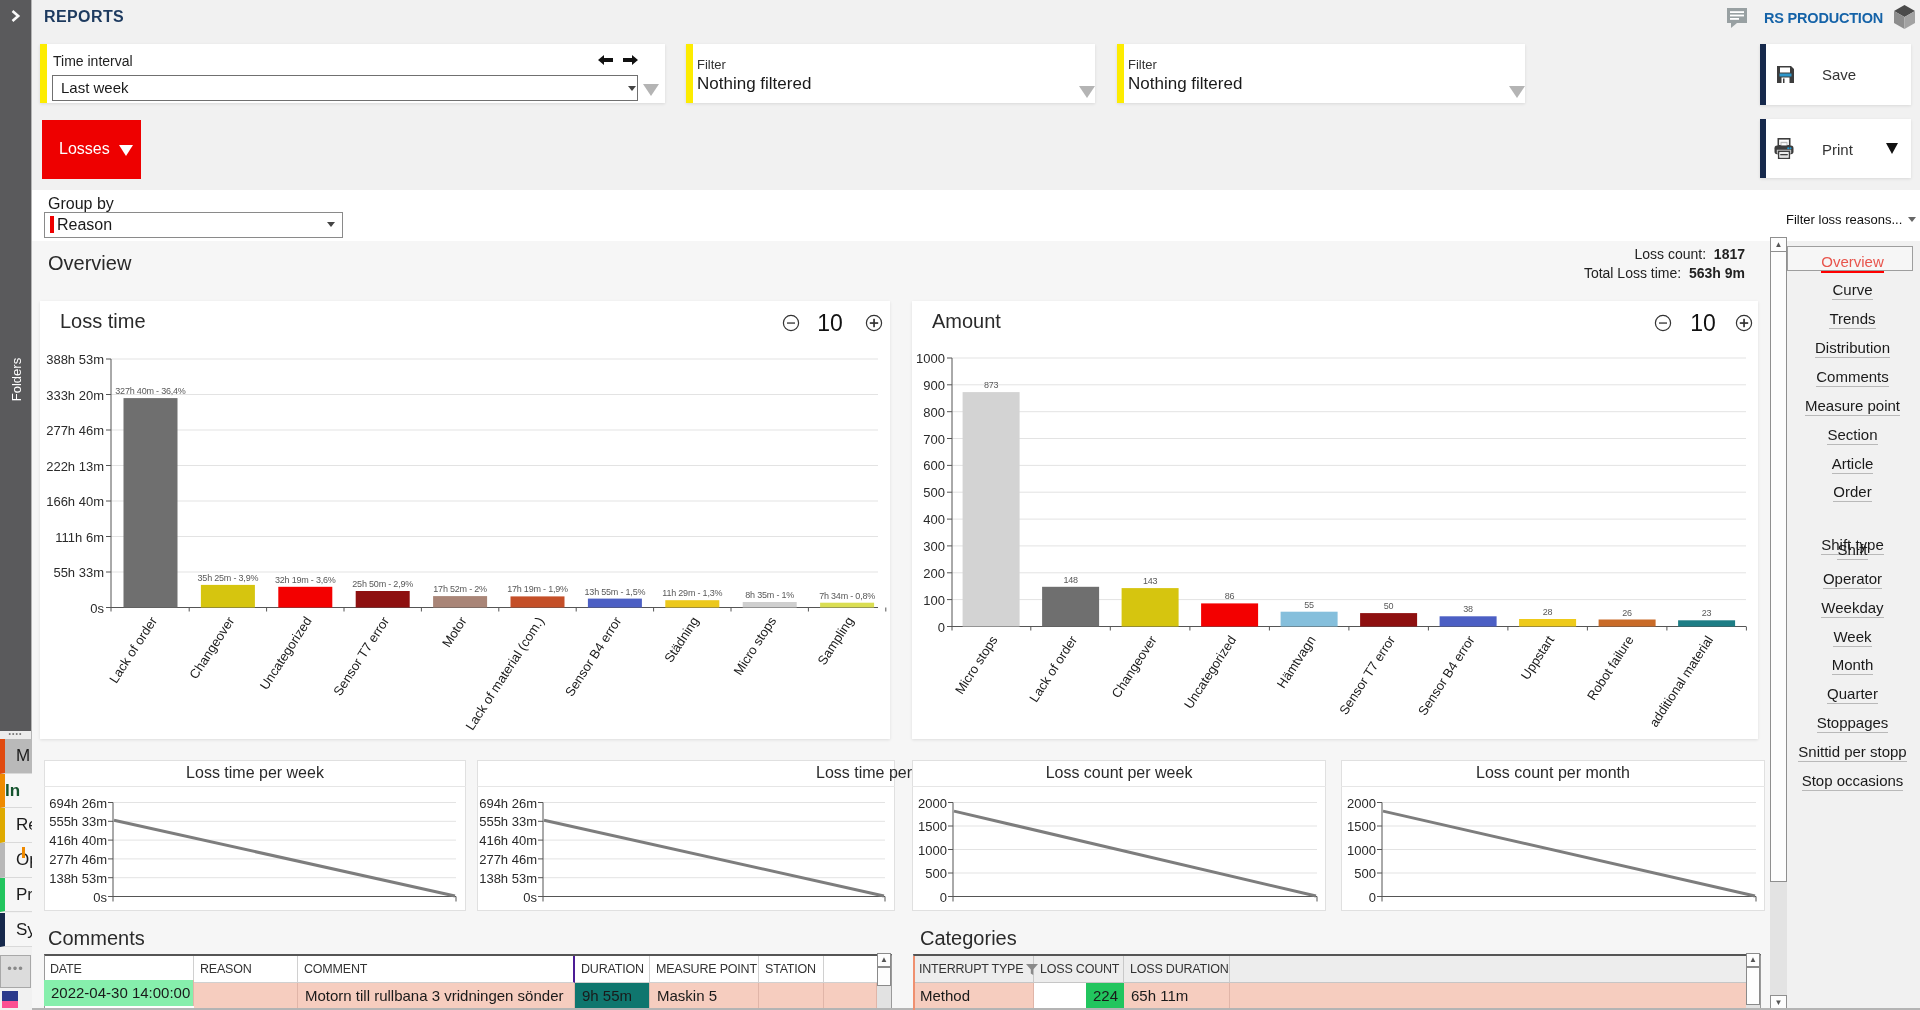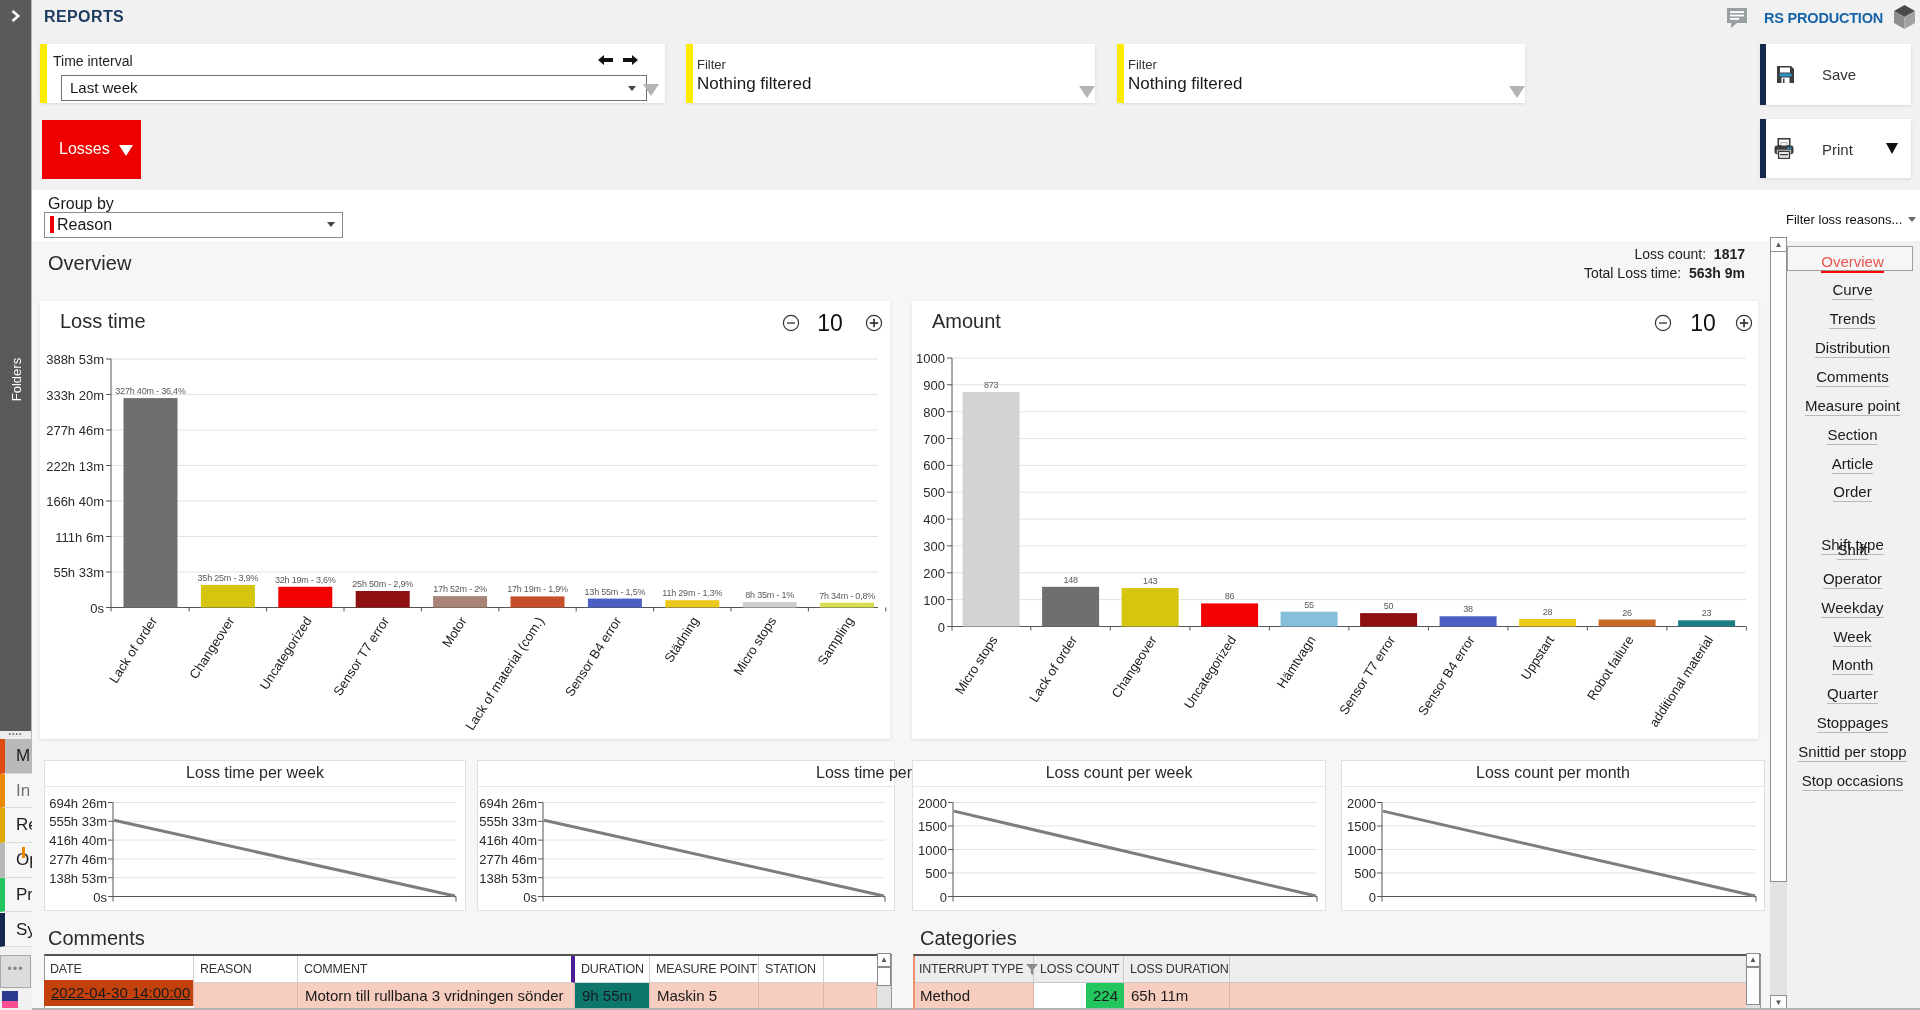--- a/index.html
+++ b/index.html
@@ -18,21 +18,21 @@
 
 <div class="abs" style="left:0;top:190px;width:1920px;height:51px;background:#ffffff;"></div>
 <div class="abs" style="left:32px;top:241px;width:1738px;height:769px;background:#f6f6f6;"></div>
 <div class="abs" style="left:0;top:0;width:32px;height:731px;background:#5a5a5c;border-right:1px solid #b5b5b5;"></div>
 <svg class="abs" style="left:0;top:0;" width="32" height="32" viewBox="0 0 32 32">
 <path d="M12.5 11 L18.2 16 L12.5 21" fill="none" stroke="#fafafa" stroke-width="2.6"></path>
   </svg>
 <div class="abs" style="left:-24px;top:372px;width:80px;text-align:center;color:#fff;font-size:13px;transform:rotate(-90deg);">Folders</div>
 <div class="abs" style="left:0;top:731px;width:32px;height:8px;background:#ececec;border-right:1px solid #b5b5b5;text-align:center;color:#777;font-size:7px;line-height:6px;letter-spacing:1px;">••••</div>
 <div class="abs" style="left:0;top:739.0px;width:32px;height:34.7px;background:#b9b9b9;border-left:5px solid #e04a10;border-bottom:1px solid #d9d9d9;overflow:hidden;font-size:17px;color:#1c1c1c;line-height:34px;padding-left:11px;white-space:nowrap;">M</div>
-<div class="abs" style="left:0;top:773.7px;width:32px;height:34.7px;background:#f6f6f6;border-left:5px solid #ef8a00;border-bottom:1px solid #d9d9d9;overflow:hidden;font-size:17px;color:#737373;line-height:34px;padding-left:11px;white-space:nowrap;">In</div>
+<div class="abs" style="left:0;top:773.7px;width:32px;height:34.7px;background:#f6f6f6;border-left:5px solid #ef8a00;border-bottom:1px solid #d9d9d9;overflow:hidden;font-size:17px;color:#14532d;line-height:34px;padding-left:0;white-space:nowrap;font-weight:bold;">In</div>
 <div class="abs" style="left:0;top:808.4px;width:32px;height:34.7px;background:#f6f6f6;border-left:5px solid #dfaa00;border-bottom:1px solid #d9d9d9;overflow:hidden;font-size:17px;color:#1c1c1c;line-height:34px;padding-left:11px;white-space:nowrap;">Re</div>
 <div class="abs" style="left:0;top:843.1px;width:32px;height:34.7px;background:#f6f6f6;border-left:5px solid #b8b8b8;border-bottom:1px solid #d9d9d9;overflow:hidden;font-size:17px;color:#1c1c1c;line-height:34px;padding-left:11px;white-space:nowrap;">Op</div>
 <div class="abs" style="left:0;top:877.8px;width:32px;height:34.7px;background:#f6f6f6;border-left:5px solid #22c55e;border-bottom:1px solid #d9d9d9;overflow:hidden;font-size:17px;color:#1c1c1c;line-height:34px;padding-left:11px;white-space:nowrap;">Pr</div>
 <div class="abs" style="left:0;top:912.5px;width:32px;height:34.7px;background:#f6f6f6;border-left:5px solid #16284b;border-bottom:1px solid #d9d9d9;overflow:hidden;font-size:17px;color:#1c1c1c;line-height:34px;padding-left:11px;white-space:nowrap;">Sy</div>
 <div class="abs" style="left:0;top:955px;width:31px;height:33px;background:#dcdcdc;border:1px solid #a8a8a8;color:#8a8a8a;font-size:13px;text-align:center;line-height:26px;letter-spacing:1px;">•••</div>
 <div class="abs" style="left:2px;top:991px;width:16px;height:10px;background:#2b3a8c;"></div>
 <div class="abs" style="left:2px;top:1001px;width:16px;height:7px;background:#fc4f93;"></div>
 <div class="abs" style="left:44px;top:8px;font-size:16px;font-weight:bold;color:#1d3a5f;letter-spacing:0.4px;">REPORTS</div>
 <svg class="abs" style="left:1727px;top:8px;" width="21" height="20" viewBox="0 0 21 20">
 <rect x="0" y="0" width="20" height="15" fill="#98a0a2"></rect>
@@ -47,21 +47,21 @@
 <polygon points="1,6 11.5,12 11.5,24 1,18" fill="#8d8d8d"></polygon>
 <polygon points="22,6 11.5,12 11.5,24 22,18" fill="#a2a2a2"></polygon>
 </svg>
 <div class="card" style="left:40px;top:44px;width:625px;height:59px;"></div>
 <div class="abs" style="left:40px;top:44px;width:7px;height:59px;background:#fdec00;"></div>
 <div class="abs" style="left:53px;top:53px;font-size:14px;color:#222;">Time interval</div>
 <svg class="abs" style="left:596px;top:53px;" width="44" height="14" viewBox="0 0 44 14">
 <path d="M8 2 L2 7 L8 12 L8 9 L17 9 L17 5 L8 5 Z" fill="#111"></path>
 <path d="M36 2 L42 7 L36 12 L36 9 L27 9 L27 5 L36 5 Z" fill="#111"></path>
 </svg>
-<div class="sel" style="left:52px;top:75px;width:586px;height:26px;font-size:15px;color:#1a1a1a;line-height:24px;padding-left:8px;margin-left:9px;">Last week</div>
+<div class="sel" style="left:52px;top:75px;width:586px;height:26px;font-size:15px;color:#1a1a1a;line-height:24px;padding-left:8px;">Last week</div>
 <div class="caret" style="left:628px;top:86px;"></div>
 <div class="gtri" style="left:643px;top:84px;"></div>
 <div class="card" style="left:686px;top:44px;width:409px;height:59px;"></div>
 <div class="abs" style="left:686px;top:44px;width:7px;height:59px;background:#fdec00;"></div>
 <div class="abs" style="left:697px;top:57px;font-size:13px;color:#333;">Filter</div>
 <div class="abs" style="left:697px;top:74px;font-size:17px;color:#1a1a1a;">Nothing filtered</div>
 <div class="gtri" style="left:1079px;top:86px;"></div>
 <div class="card" style="left:1117px;top:44px;width:408px;height:59px;"></div>
 <div class="abs" style="left:1117px;top:44px;width:7px;height:59px;background:#fdec00;"></div>
 <div class="abs" style="left:1128px;top:57px;font-size:13px;color:#333;">Filter</div>
@@ -374,26 +374,26 @@
     <text x="35" y="141.5" text-anchor="end" font-size="13" fill="#2a2a2a">0</text>
     <line x1="41" y1="42.5" x2="41" y2="141.5" stroke="#555" stroke-width="1"></line>
     <line x1="41" y1="136.5" x2="415" y2="136.5" stroke="#555" stroke-width="1"></line>
     <line x1="415" y1="136.5" x2="415" y2="141.5" stroke="#555" stroke-width="1"></line>
     <line x1="42" y1="51.1" x2="414" y2="136.0" stroke="#7d7d7d" stroke-width="3"></line>
   </svg>
 <div class="abs" style="left:48px;top:927px;font-size:20px;color:#2a2a2a;">Comments</div>
 <div class="abs" style="left:44px;top:954px;width:848px;height:56px;background:#fff;border:1px solid #9a9a9a;border-top:2px solid #555;"></div>
 <div class="abs" style="left:44px;top:956px;width:150px;height:27px;border-right:1px solid #d0d0d0;border-bottom:1px solid #d0d0d0;font-size:12.5px;color:#333;line-height:27px;padding-left:6px;letter-spacing:-0.2px;overflow:hidden;white-space:nowrap;">DATE</div>
 <div class="abs" style="left:194px;top:956px;width:104px;height:27px;border-right:1px solid #d0d0d0;border-bottom:1px solid #d0d0d0;font-size:12.5px;color:#333;line-height:27px;padding-left:6px;letter-spacing:-0.2px;overflow:hidden;white-space:nowrap;">REASON</div>
-<div class="abs" style="left:298px;top:956px;width:277px;height:27px;border-right:4px solid #4c1d95;border-bottom:1px solid #d0d0d0;font-size:12.5px;color:#333;line-height:27px;padding-left:6px;letter-spacing:-0.2px;overflow:hidden;white-space:nowrap;">COMMENT</div>
+<div class="abs" style="left:298px;top:956px;width:277px;height:27px;border-right:2px solid #4c1d95;border-bottom:1px solid #d0d0d0;font-size:12.5px;color:#333;line-height:27px;padding-left:6px;letter-spacing:-0.2px;overflow:hidden;white-space:nowrap;">COMMENT</div>
 <div class="abs" style="left:575px;top:956px;width:75px;height:27px;border-right:1px solid #d0d0d0;border-bottom:1px solid #d0d0d0;font-size:12.5px;color:#333;line-height:27px;padding-left:6px;letter-spacing:-0.2px;overflow:hidden;white-space:nowrap;">DURATION</div>
 <div class="abs" style="left:650px;top:956px;width:109px;height:27px;border-right:1px solid #d0d0d0;border-bottom:1px solid #d0d0d0;font-size:12.5px;color:#333;line-height:27px;padding-left:6px;letter-spacing:-0.2px;overflow:hidden;white-space:nowrap;">MEASURE POINT</div>
 <div class="abs" style="left:759px;top:956px;width:65px;height:27px;border-right:1px solid #d0d0d0;border-bottom:1px solid #d0d0d0;font-size:12.5px;color:#333;line-height:27px;padding-left:6px;letter-spacing:-0.2px;overflow:hidden;white-space:nowrap;">STATION</div>
 <div class="abs" style="left:824px;top:956px;width:53px;height:27px;border-right:0;border-bottom:1px solid #d0d0d0;font-size:12.5px;color:#333;line-height:27px;padding-left:6px;letter-spacing:-0.2px;overflow:hidden;white-space:nowrap;"></div>
-<div class="abs" style="left:44px;top:980px;width:150px;height:26px;background:#c2410c;border-right:1px solid #e0b5a8;font-size:15px;color:#1a1a1a;line-height:26px;padding-left:7px;overflow:hidden;white-space:nowrap;text-decoration:underline;">2022-04-30 14:00:00</div>
+<div class="abs" style="left:44px;top:980px;width:150px;height:26px;background:#86efac;border-right:1px solid #e0b5a8;font-size:15px;color:#1a1a1a;line-height:26px;padding-left:7px;overflow:hidden;white-space:nowrap;">2022-04-30 14:00:00</div>
 <div class="abs" style="left:194px;top:983px;width:104px;height:26px;background:#f6cdbf;border-right:1px solid #e0b5a8;font-size:15px;color:#1a1a1a;line-height:26px;padding-left:7px;overflow:hidden;white-space:nowrap;"></div>
 <div class="abs" style="left:298px;top:983px;width:277px;height:26px;background:#f6cdbf;border-right:1px solid #e0b5a8;font-size:15px;color:#1a1a1a;line-height:26px;padding-left:7px;overflow:hidden;white-space:nowrap;">Motorn till rullbana 3 vridningen sönder</div>
 <div class="abs" style="left:575px;top:983px;width:75px;height:26px;background:#0f766e;border-right:1px solid #e0b5a8;font-size:15px;color:#1a1a1a;line-height:26px;padding-left:7px;overflow:hidden;white-space:nowrap;">9h 55m</div>
 <div class="abs" style="left:650px;top:983px;width:109px;height:26px;background:#f6cdbf;border-right:1px solid #e0b5a8;font-size:15px;color:#1a1a1a;line-height:26px;padding-left:7px;overflow:hidden;white-space:nowrap;">Maskin 5</div>
 <div class="abs" style="left:759px;top:983px;width:65px;height:26px;background:#f6cdbf;border-right:1px solid #e0b5a8;font-size:15px;color:#1a1a1a;line-height:26px;padding-left:7px;overflow:hidden;white-space:nowrap;"></div>
 <div class="abs" style="left:824px;top:983px;width:53px;height:26px;background:#f6cdbf;border-right:1px solid #e0b5a8;font-size:15px;color:#1a1a1a;line-height:26px;padding-left:7px;overflow:hidden;white-space:nowrap;"></div>
 <div class="abs" style="left:877px;top:953px;width:14px;height:55px;background:#e2e2e2;"></div>
 <div class="abs" style="left:877px;top:953px;width:14px;height:14px;background:#fdfdfd;border:1px solid #8a8a8a;text-align:center;font-size:8px;color:#555;line-height:12px;">▲</div>
 <div class="abs" style="left:877px;top:967px;width:14px;height:19px;background:#fdfdfd;border:1px solid #8a8a8a;"></div>
 <div class="abs" style="left:920px;top:927px;font-size:20px;color:#2a2a2a;">Categories</div>

